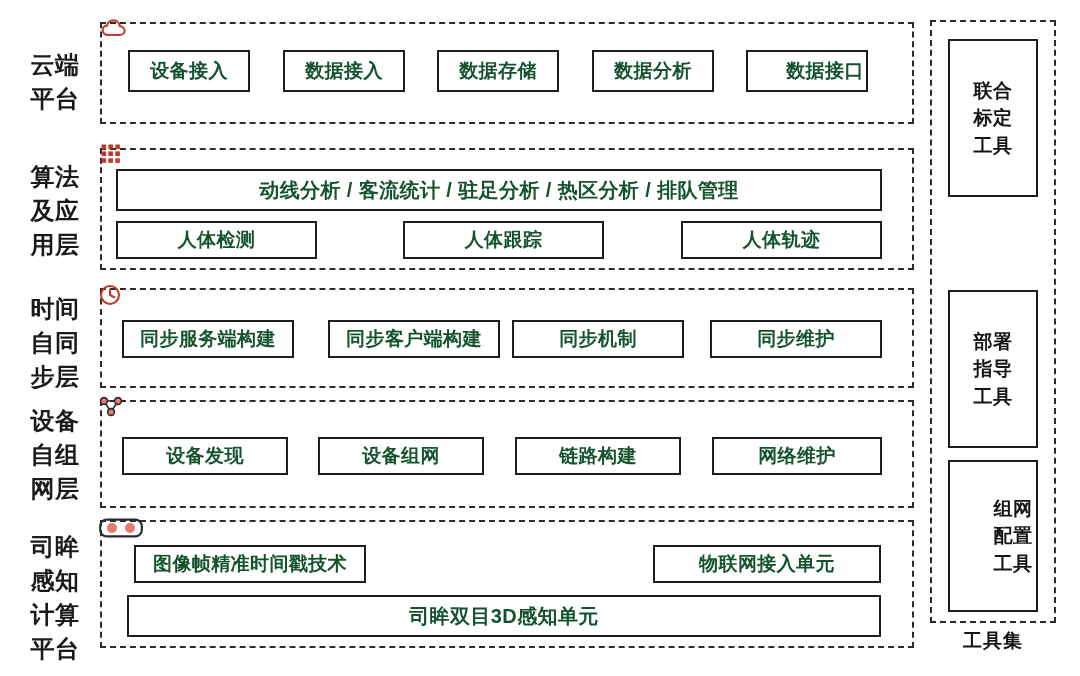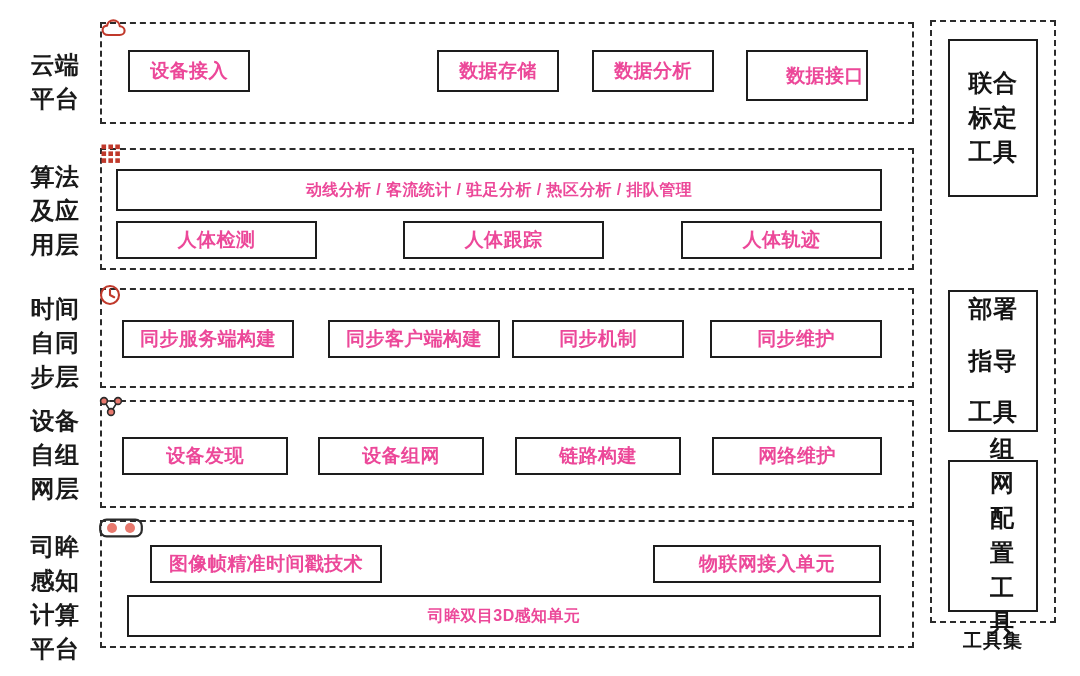--- a/index.html
+++ b/index.html
@@ -43,24 +43,24 @@
   .node {
     position: absolute;
     border: 2px solid #1d1d1d;
     background: #ffffff;
     display: flex;
     align-items: center;
     justify-content: center;
     font-size: 19px;
     font-weight: 700;
     letter-spacing: 0.4px;
-    color: #ec4899;
+    color: #14532d;
     white-space: nowrap;
   }
-  .node.wide-bar { font-size: 16px; }
+  .node.wide-bar { font-size: 20px; }
 
   
   .corner-icon {
     position: absolute;
     z-index: 5;
     line-height: 0;
   }
 
   
   #toolset-panel {
@@ -76,21 +76,21 @@
   .tool-node {
     position: absolute;
     left: 16px;
     width: 90px;
     border: 2px solid #1d1d1d;
     background: #ffffff;
     display: flex;
     flex-direction: column;
     align-items: center;
     justify-content: center;
-    font-size: 24px;
+    font-size: 19px;
     font-weight: 700;
     line-height: 1.45;
     letter-spacing: 0.5px;
     color: #141414;
   }
   .tool-node span { display: block; }
 
   #toolset-caption {
     position: absolute;
     left: 930px;
@@ -115,23 +115,24 @@
 
   <div class="layer-box" style="left:100px; top:22px; width:814px; height:102px;"></div>
 
   <div class="corner-icon" style="left:101px; top:18px;">
     <svg width="26" height="20" viewBox="0 0 26 20">
       <path d="M7.5 17 C3.4 17 1.6 14.4 1.6 12 C1.6 9.5 3.6 7.6 6.1 7.6 C6.5 4.6 9.1 2.4 12.3 2.4 C15.7 2.4 18.5 4.9 18.8 8.2 C21.6 8.4 23.6 10.4 23.6 12.7 C23.6 15.2 21.5 17 18.7 17 Z" fill="none" stroke="#C0392B" stroke-width="2.1" stroke-linejoin="round"></path>
     </svg>
   </div>
 
   <div class="node" style="left:128px; top:50px; width:122px; height:42px;">设备接入</div>
+  <div class="node" style="left:283px; top:50px; width:122px; height:42px;">数据接入</div>
   <div class="node" style="left:437px; top:50px; width:122px; height:42px;">数据存储</div>
   <div class="node" style="left:592px; top:50px; width:122px; height:42px;">数据分析</div>
-  <div class="node" style="left:746px; top:50px; width:122px; height:51px;padding-left:36px;">数据接口</div>
+  <div class="node" style="left:746px; top:50px; width:122px; height:42px;padding-left:36px;">数据接口</div>
 
   <div class="layer-label" style="top:160px;">
     <div>算法</div>
     <div>及应</div>
     <div>用层</div>
   </div>
 
   <div class="layer-box" style="left:100px; top:148px; width:814px; height:122px;"></div>
 
   <div class="corner-icon" style="left:101px; top:144px;">
@@ -206,33 +207,33 @@
   <div class="layer-box" style="left:100px; top:520px; width:814px; height:128px;"></div>
 
   <div class="corner-icon" style="left:99px; top:517px;">
     <svg width="44" height="22" viewBox="0 0 44 22">
       <rect x="1.2" y="2.6" width="41.6" height="16.8" rx="6.5" ry="6.5" fill="none" stroke="#2b2b2b" stroke-width="2.2"></rect>
       <circle cx="13" cy="11" r="5" fill="#E8796E"></circle>
       <circle cx="31" cy="11" r="5" fill="#E8796E"></circle>
     </svg>
   </div>
 
-  <div class="node" style="left:134px; top:545px; width:232px; height:38px;margin-left:16px;">图像帧精准时间戳技术</div>
+  <div class="node" style="left:134px; top:545px; width:232px; height:38px;">图像帧精准时间戳技术</div>
   <div class="node" style="left:653px; top:545px; width:228px; height:38px;">物联网接入单元</div>
 
   <div class="node wide-bar" style="left:127px; top:595px; width:754px; height:42px;">司眸双目3D感知单元</div>
 
   <div id="toolset-panel">
     <div class="tool-node" style="top:17px; height:158px;">
       <span>联合</span>
       <span>标定</span>
       <span>工具</span>
     </div>
 
-    <div class="tool-node" style="top:268px; height:142px;justify-content:space-between;">
+    <div class="tool-node" style="top:268px; height:158px;">
       <span>部署</span>
       <span>指导</span>
       <span>工具</span>
     </div>
 
     <div class="tool-node" style="top:438px; height:152px;padding-left:40px;">
       <span>组网</span>
       <span>配置</span>
       <span>工具</span>
     </div>

